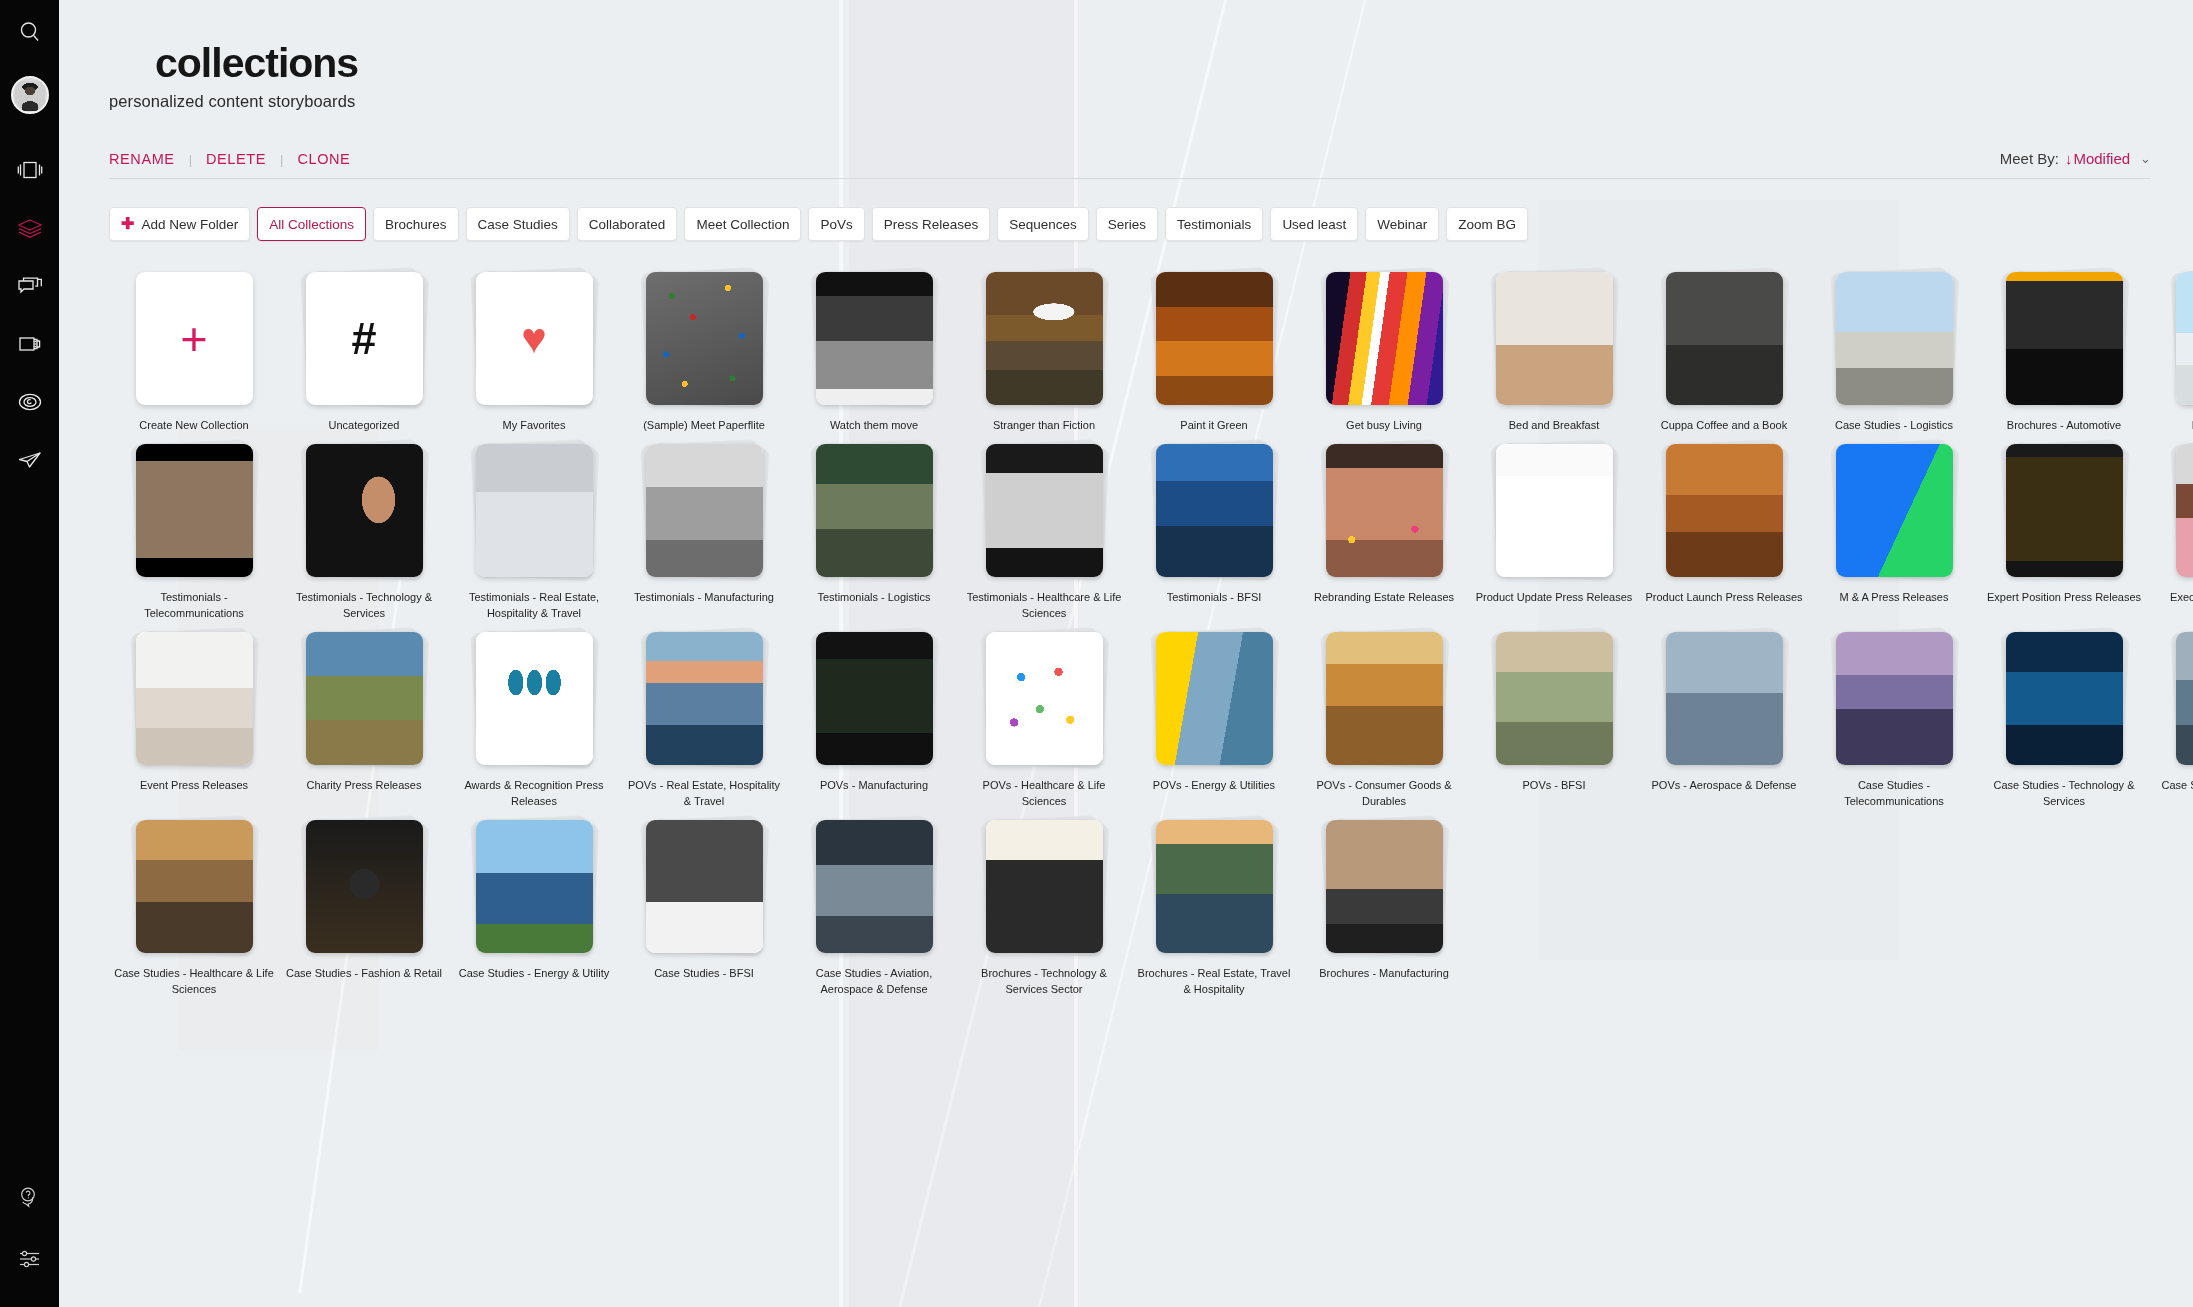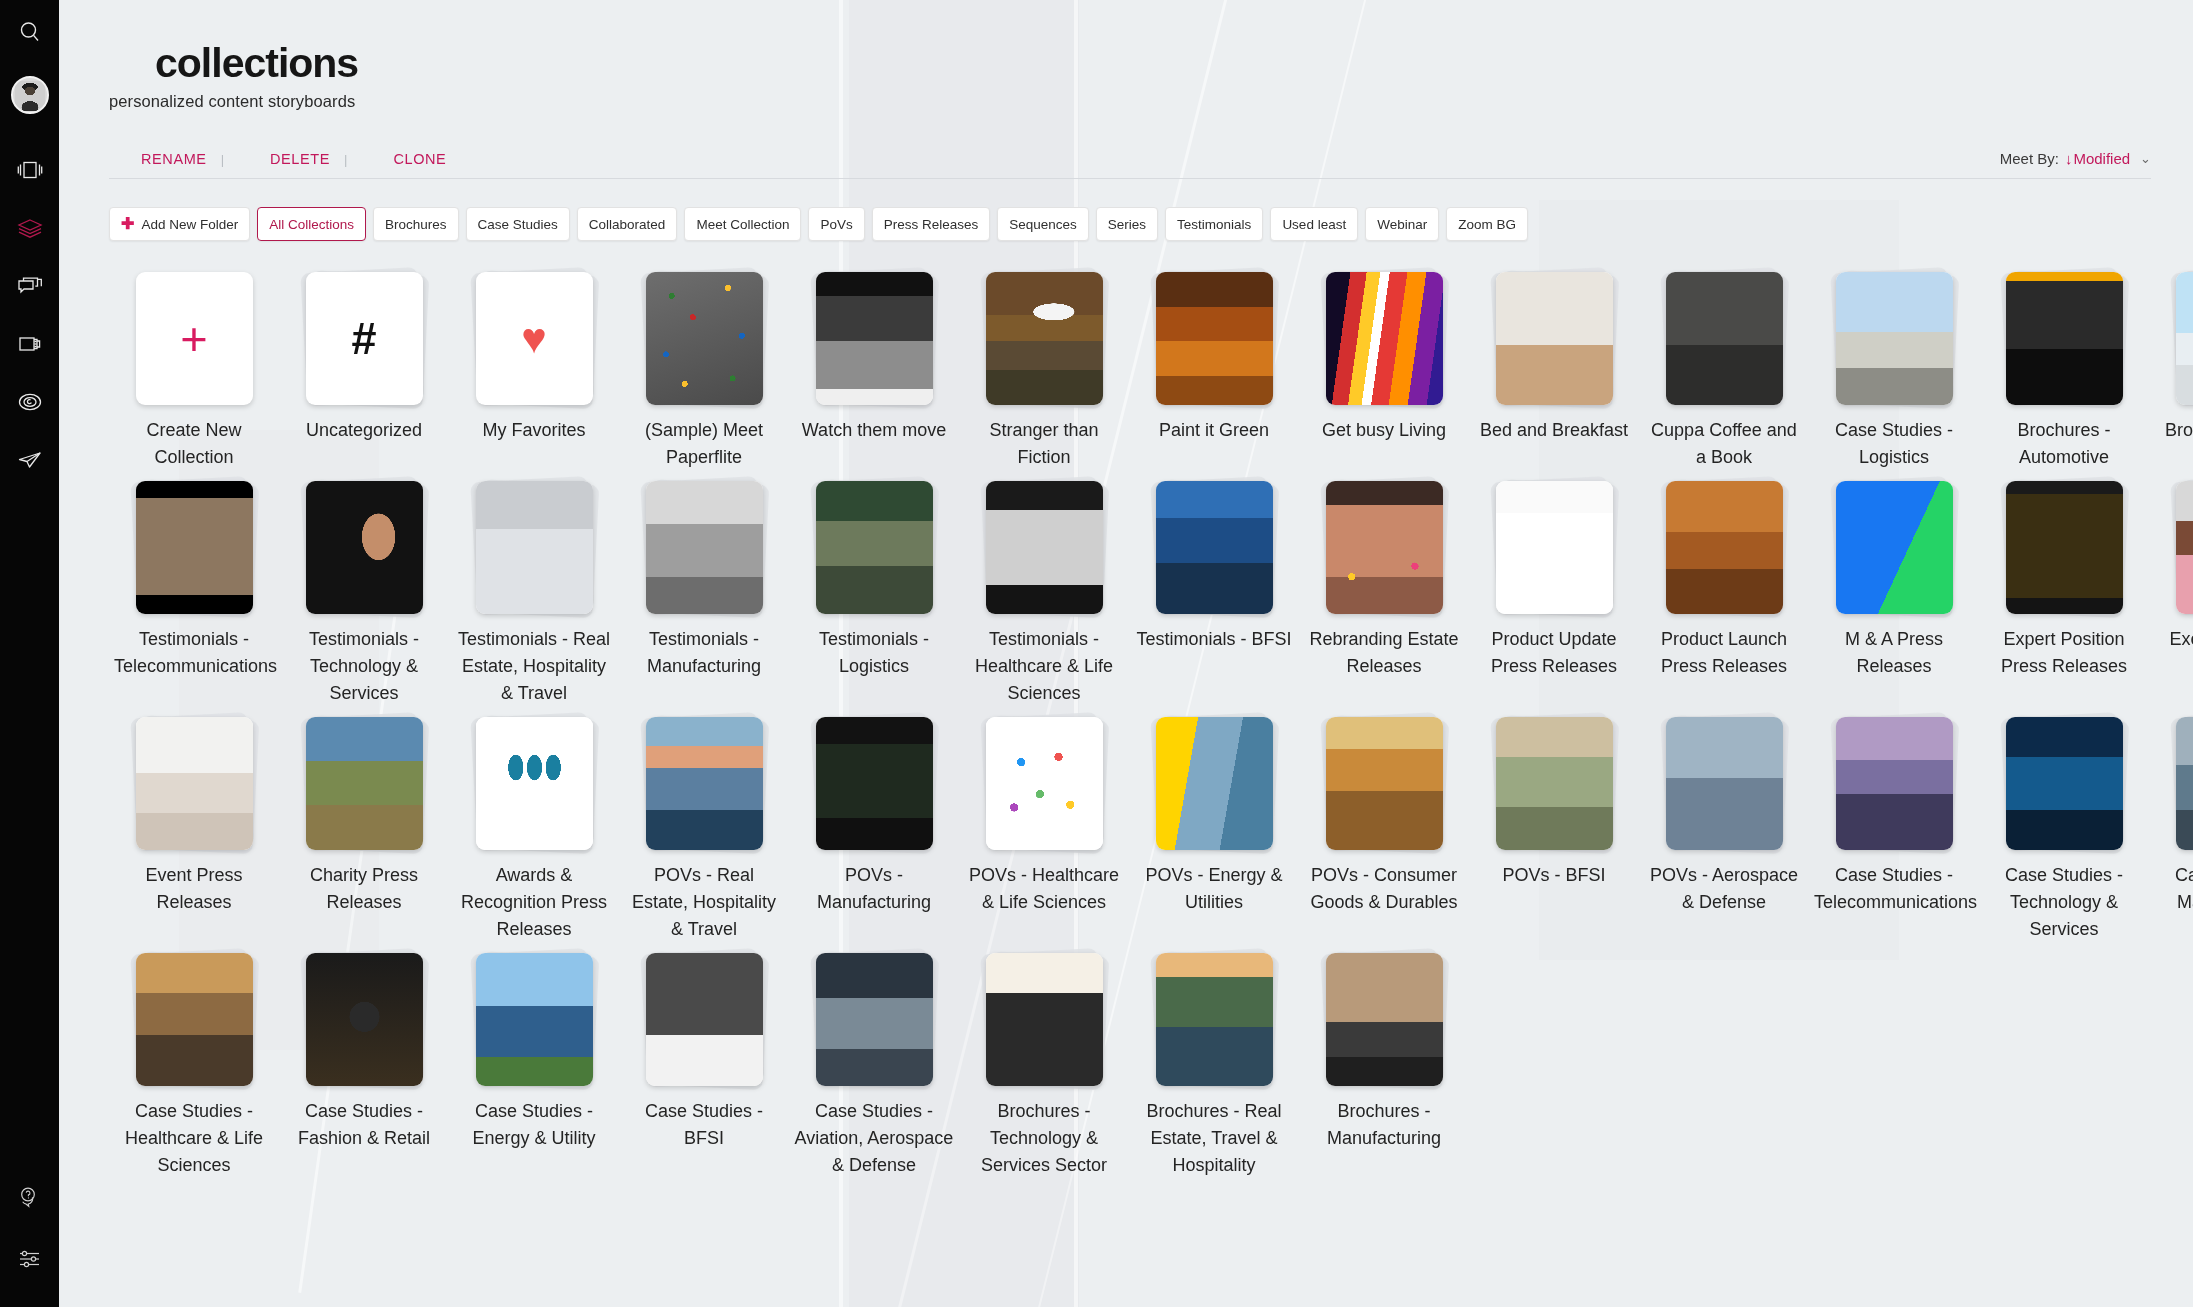--- a/index.html
+++ b/index.html
@@ -82,21 +82,21 @@
 
   #actionbar {
     margin: 39px 0 0 50px; width: 2042px;
     display: flex; align-items: flex-end; justify-content: space-between;
     padding-bottom: 11px;
     border-bottom: 1px solid #d7dade;
   }
   #actions { display: flex; align-items: center; gap: 0; }
   .action-link {
     font-size: 14.5px; letter-spacing: .6px;
-    color: #c2185b; font-weight: 500; cursor: pointer; margin-left: 32px;
+    color: #c2185b; font-weight: 500; cursor: pointer;
   }
   .action-sep { color: #b9bec3; margin: 0 14px; font-size: 13px; }
   #sortby { display: flex; align-items: center; gap: 6px; font-size: 15px; color: #3a3a3a; }
   #sort-value { color: #c2185b; display: flex; align-items: center; gap: 1px; }
   #sort-caret { color: #6b6b6b; font-size: 13px; margin-left: 4px; }
 
   #filters {
     margin: 28px 0 0 50px; width: 2042px;
     display: flex; flex-wrap: nowrap; gap: 7px; align-items: stretch;
   }
@@ -134,21 +134,21 @@
   .thumb {
     position: absolute; inset: 0;
     border-radius: 9px; overflow: hidden;
     background: #fff;
     box-shadow: 0 2px 5px rgba(0,0,0,0.17);
     display: flex; align-items: center; justify-content: center;
   }
   .thumb .art { position: absolute; inset: 0; }
   .cell-label {
     width: 160px; text-align: center;
-    font-size: 18px; line-height: 1.5; color: #242424;
+    font-size: 11px; line-height: 1.5; color: #242424;
   }
   .icon-plus  { color: #d81b60; font-size: 47px; font-weight: 300; line-height: 1; }
   .icon-hash  { color: #111; font-size: 45px; font-weight: bold; line-height: 1; }
   .icon-heart { color: #ef5350; font-size: 43px; line-height: 1; }
 </style>
 </head>
 <body>
 
 <div id="bg-texture">
   <div class="streak" style="left:1180px; top:-60px; width:3px; height:1500px; transform:rotate(14deg);"></div>

